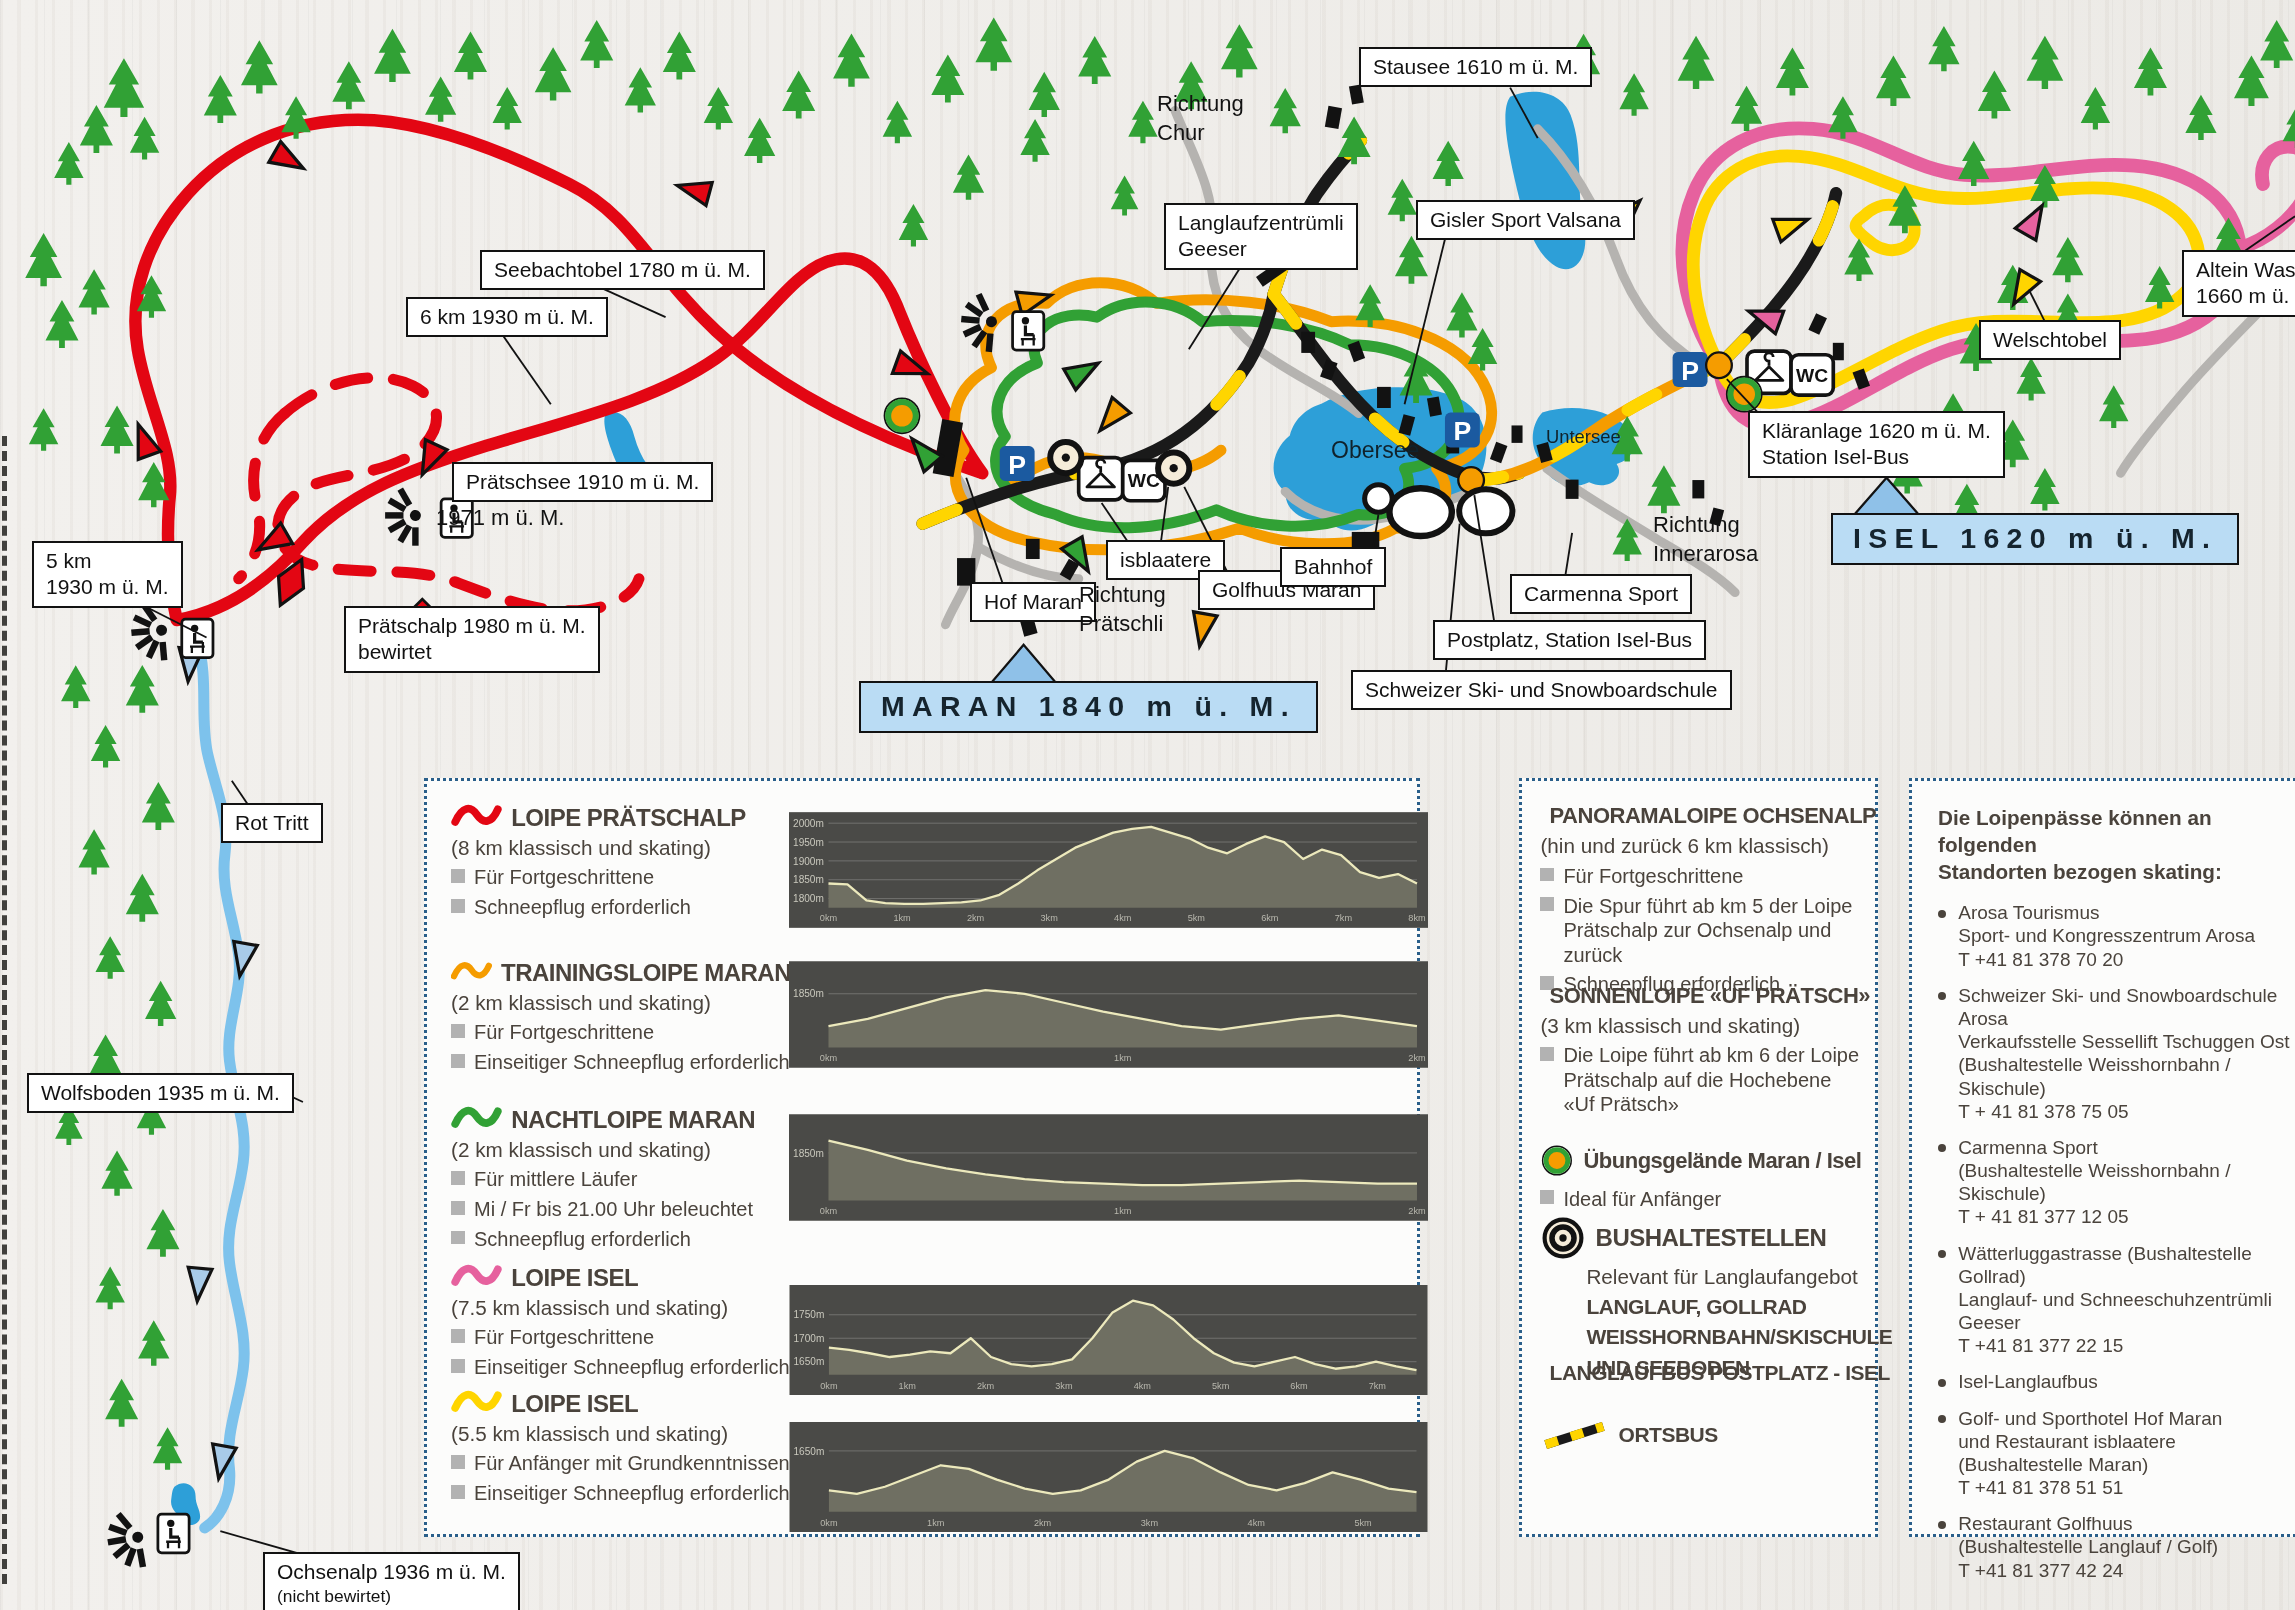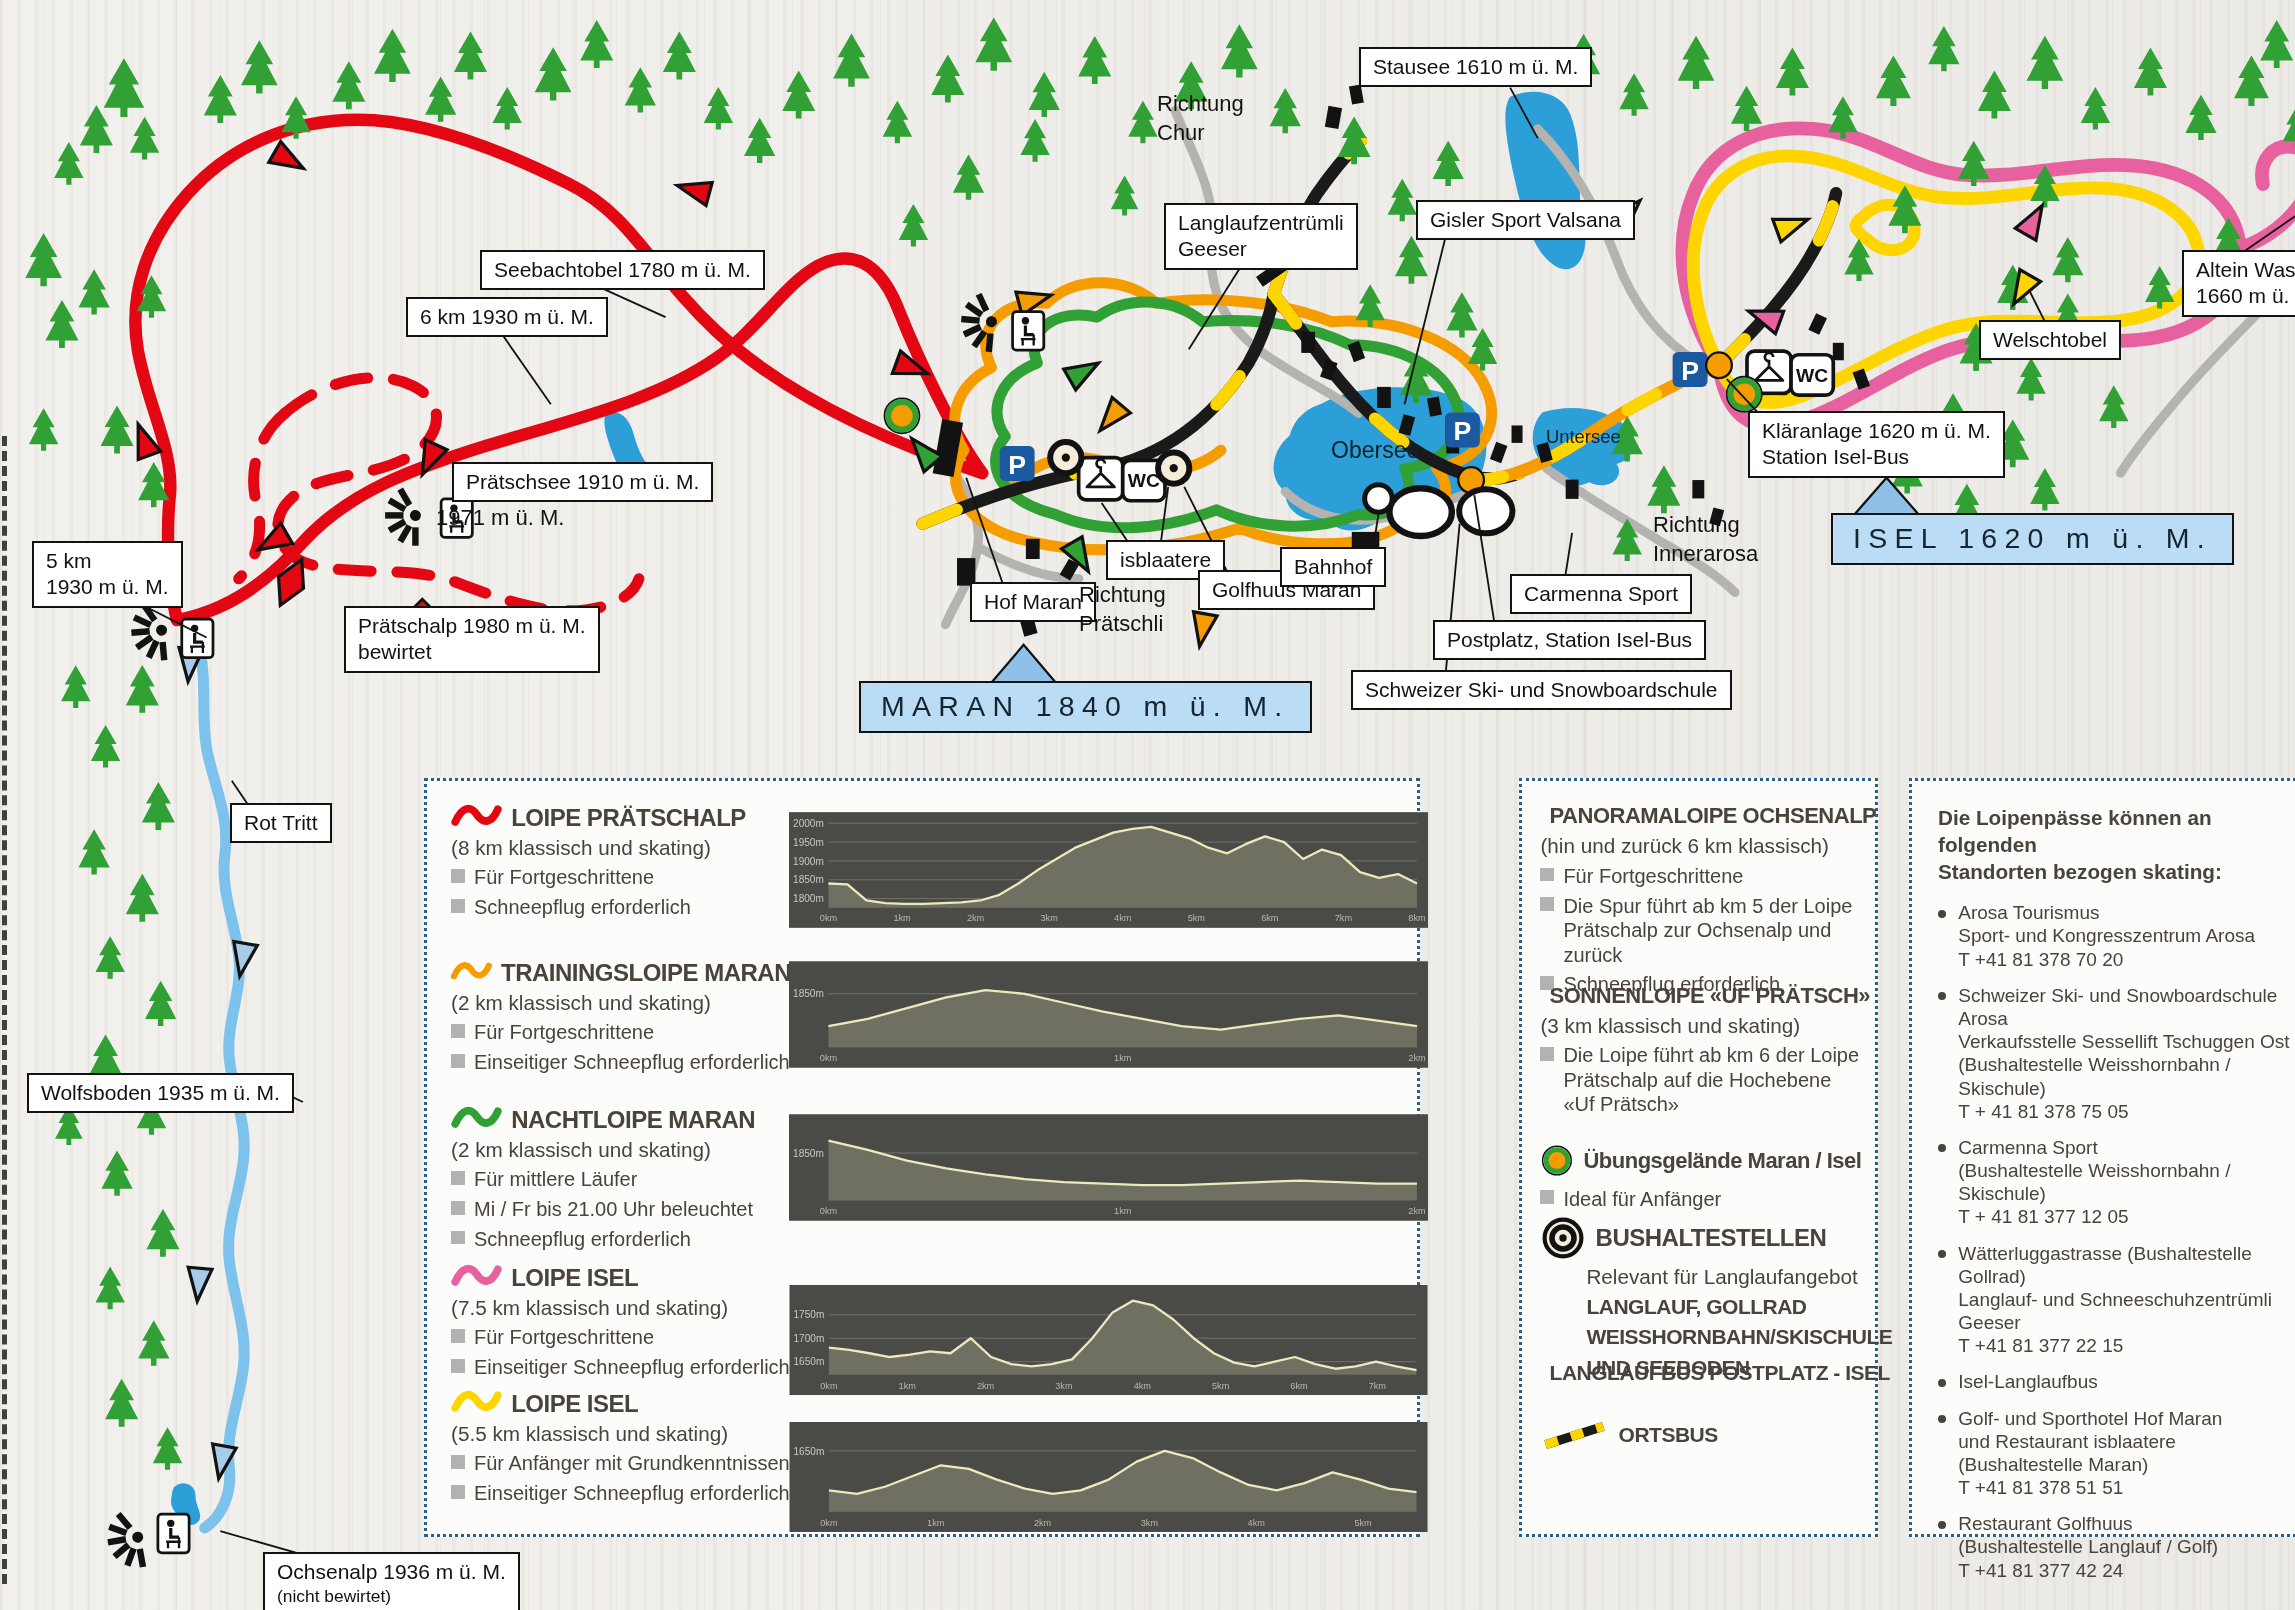--- a/index.html
+++ b/index.html
@@ -12,21 +12,21 @@
       linear-gradient(90deg,#f2f0ed,#eceae6);}
   #map-svg{position:absolute;left:0;top:0;}
   #edge-dashes{position:absolute;left:1.8px;top:436px;height:1148px;width:0;
     border-left:5.5px dashed #23221f;opacity:.85;}
   
   .label-box{position:absolute;background:#fff;border:2.3px solid #121212;color:#121212;
     padding:4.6px 12px;font-size:21px;line-height:1.28;white-space:nowrap;z-index:5;}
   .label-plain{position:absolute;color:#121212;font-size:22px;line-height:1.3;
     white-space:nowrap;z-index:5;}
   .label-station{position:absolute;background:#badcf4;border:2.8px solid #121212;color:#15242e;
-    padding:7.3px 20px;font-size:28.5px;letter-spacing:7.3px;white-space:nowrap;z-index:5;}
+    padding:7.3px 20px;font-size:28.5px;letter-spacing:7.3px;white-space:nowrap;z-index:5;font-weight:bold;}
   .lake-name{position:absolute;color:#10222c;z-index:4;white-space:nowrap;}
   
   .panel{position:absolute;background:#fcfcfb;border:3.2px dotted #2a5f8a;box-sizing:border-box;z-index:6;}
   #legend-left{left:424px;top:778px;width:996px;height:759px;}
   #legend-mid{left:1519px;top:778px;width:359px;height:759px;}
   #legend-right{left:1909px;top:778px;width:405px;height:759px;padding:24px 18.4px 0 26px;}
   .trail-entry{position:absolute;left:24px;width:340px;color:#4a433c;}
   .entry-title-row{display:flex;align-items:center;gap:9.2px;}
   .entry-title{font-weight:bold;font-size:24px;letter-spacing:-0.5px;white-space:nowrap;}
   .entry-sub{font-size:20.7px;margin-top:3.7px;}
@@ -678,21 +678,21 @@
         <div>1971 m ü. M.</div>
       </div>
       <div class="label-box" style="left: 32px; top: 541px;">
         <div>5 km</div>
         <div>1930 m ü. M.</div>
       </div>
       <div class="label-box" style="left: 344px; top: 606px;">
         <div>Prätschalp 1980 m ü. M.</div>
         <div>bewirtet</div>
       </div>
-      <div class="label-box" style="left: 230px; top: 803px;">
+      <div class="label-box" style="left: 221px; top: 803px;">
         <div>Rot Tritt</div>
       </div>
       <div class="label-box" style="left: 27px; top: 1073px;">
         <div>Wolfsboden 1935 m ü. M.</div>
       </div>
       <div class="label-box" style="left: 263px; top: 1552px;">
         <div>Ochsenalp 1936 m ü. M.</div>
         <div style="font-size: 17.4px;">(nicht bewirtet)</div>
       </div>
       <div class="label-box" style="left: 970px; top: 582px;">

